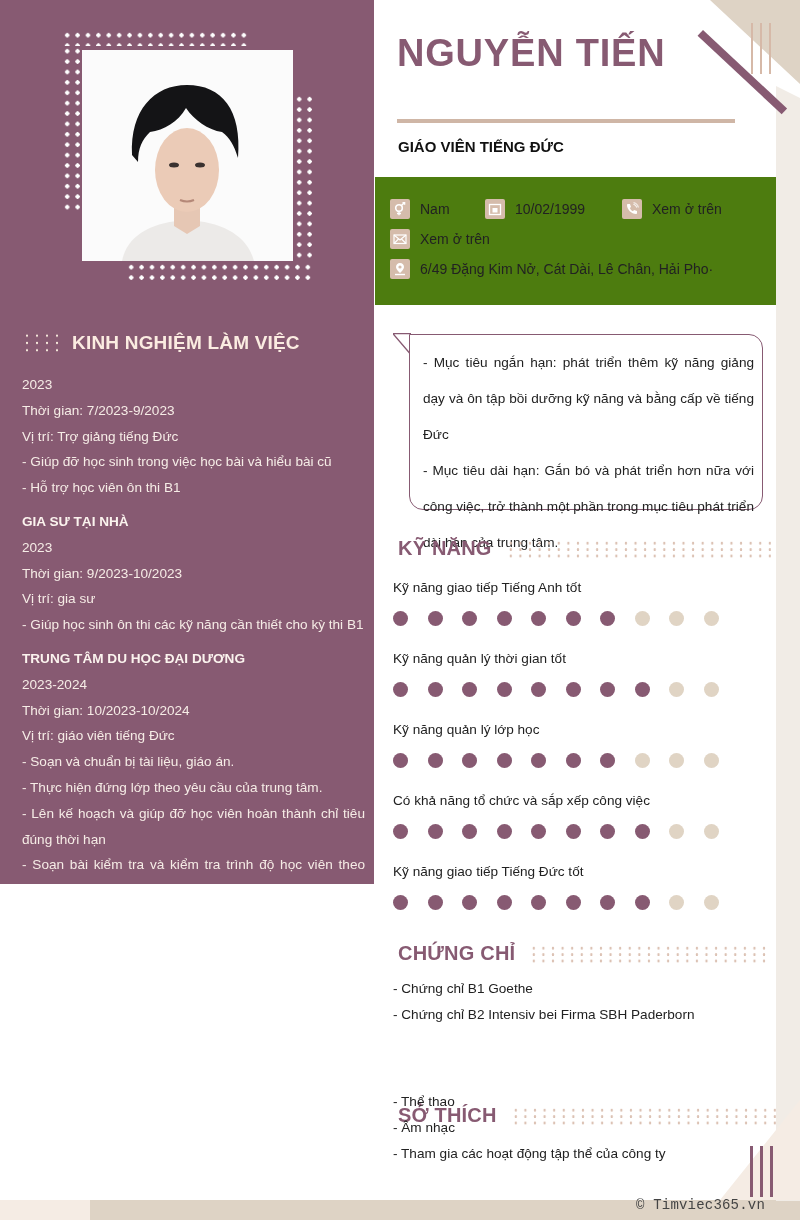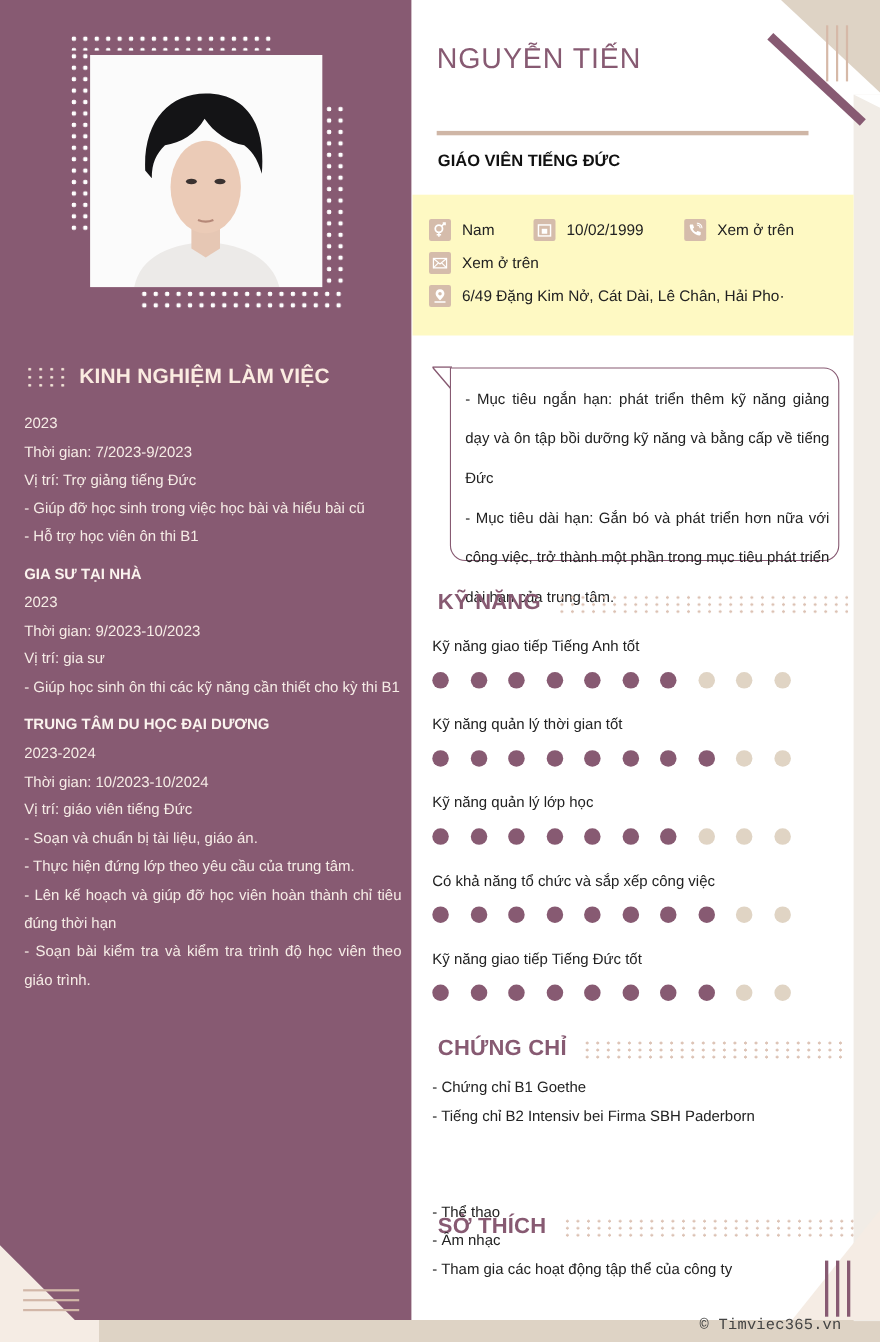--- a/index.html
+++ b/index.html
@@ -1,20 +1,20 @@
 <!DOCTYPE html>
 <html><head>
 <meta charset="utf-8">
 <style>
   * { margin:0; padding:0; box-sizing:border-box; }
   html, body { width:800px; height:1220px; overflow:hidden; background:#ffffff; }
   body { position:relative; font-family:"Liberation Sans", sans-serif; color:#222; }
 
   
-  .sidebar { position:absolute; left:0; top:0; width:374px; height:1220px; background:#875a72; overflow:hidden; }
+  .sidebar { position:absolute; left:0; top:0; width:374px; height:884px; background:#875a72; overflow:hidden; }
   .dots-top { position:absolute; left:62px; top:30px; width:186px; height:16px;
     background-image: radial-gradient(circle, #fff 1.9px, transparent 2.3px); background-size:10.4px 10.4px; }
   .dots-left { position:absolute; left:62px; top:46px; width:20px; height:168px;
     background-image: radial-gradient(circle, #fff 1.9px, transparent 2.3px); background-size:10.4px 10.4px; }
   .dots-right { position:absolute; left:294px; top:94px; width:20px; height:168px;
     background-image: radial-gradient(circle, #fff 1.9px, transparent 2.3px); background-size:10.4px 10.4px; }
   .dots-bottom { position:absolute; left:126px; top:262px; width:188px; height:20px;
     background-image: radial-gradient(circle, #fff 1.9px, transparent 2.3px); background-size:10.4px 10.4px; }
   .photo { position:absolute; left:82px; top:50px; width:211px; height:211px; background:#fbfbfb; overflow:hidden; }
   .photo svg { width:100%; height:100%; display:block; }
@@ -43,25 +43,25 @@
     border-right:90px solid #ded3c5; border-bottom:84px solid transparent; border-top:0; }
   .diag-bar { position:absolute; left:703px; top:30px; width:115px; height:8px; background:#875a72; transform:rotate(43deg); transform-origin:left top; }
   .vlines-tr { position:absolute; left:751px; top:23px; display:flex; gap:7px; }
   .vlines-tr div { width:2px; height:51px; background:#d6b9a8; }
   .corner-br { position:absolute; left:720px; top:1100px; width:0; height:0;
     border-right:80px solid #f5ece4; border-top:100px solid transparent; }
   .vlines-br { position:absolute; left:750px; top:1146px; display:flex; gap:7px; }
   .vlines-br div { width:3px; height:51px; background:#875a72; }
   .watermark { position:absolute; left:636px; top:1197px; font-family:"Liberation Mono", monospace; font-size:14px; color:#444; letter-spacing:0.2px; }
 
-  .name { position:absolute; left:397px; top:32px; width:330px; font-size:26px; font-weight:normal; color:#875a72; line-height:43px; letter-spacing:0.8px; }
+  .name { position:absolute; left:397px; top:32px; width:330px; font-size:38px; font-weight:bold; color:#875a72; line-height:43px; letter-spacing:0.8px; }
   .name-rule { position:absolute; left:397px; top:119px; width:338px; height:4px; background:#cfb6a6; }
   .job { position:absolute; left:398px; top:138px; font-size:15px; font-weight:bold; color:#111;text-align:right; }
 
-  .info { position:absolute; left:375px; top:177px; width:401px; height:128px; background:#fef9c3; }
+  .info { position:absolute; left:375px; top:177px; width:401px; height:128px; background:#4d7c0f; }
   .info-row { position:absolute; display:flex; align-items:center; font-size:14px; color:#222; }
   .ico { width:20px; height:20px; background:#d5bcab; border-radius:2px; display:inline-flex; align-items:center; justify-content:center; margin-right:10px; }
   .ico svg { width:14px; height:14px; }
 
   .goal { position:absolute; left:409px; top:334px; width:354px; height:176px; border:1.3px solid #875a72; border-radius:0 14px 14px 14px; border-top-left-radius:0; }
   .goal-tail { position:absolute; left:393px; top:333px; width:18px; height:22px; }
   .goal-text { position:absolute; left:423px; top:345px; width:331px; font-size:13.6px; line-height:36px; text-align:justify; color:#222; }
 
   .sec-head { position:absolute; left:398px; display:flex; align-items:center; }
   .sec-head .t { font-size:20px; font-weight:bold; color:#875a72; letter-spacing:0.2px; margin-right:14px; }
@@ -295,21 +295,21 @@
     <span></span>
     <span></span>
   </div>
 
 <div class="sec-head" style="top:942px;">
   <span class="t">CHỨNG CHỈ</span>
   <span class="d" style="width:240px;"></span>
 </div>
 <div class="plain-list" style="top:976px;">
   <div>- Chứng chỉ B1 Goethe</div>
-  <div>- Tiếng chỉ B2 Intensiv bei Firma SBH Paderborn</div>
+  <div>- Chứng chỉ B2 Intensiv bei Firma SBH Paderborn</div>
 </div>
 
 <div class="sec-head" style="top:1104px;text-align:center;">
   <span class="t">SỞ THÍCH</span>
   <span class="d" style="width:265px;"></span>
 </div>
 <div class="plain-list" style="top:1089px;">
   <div>- Thể thao</div>
   <div>- Âm nhạc</div>
   <div>- Tham gia các hoạt động tập thể của công ty</div>

